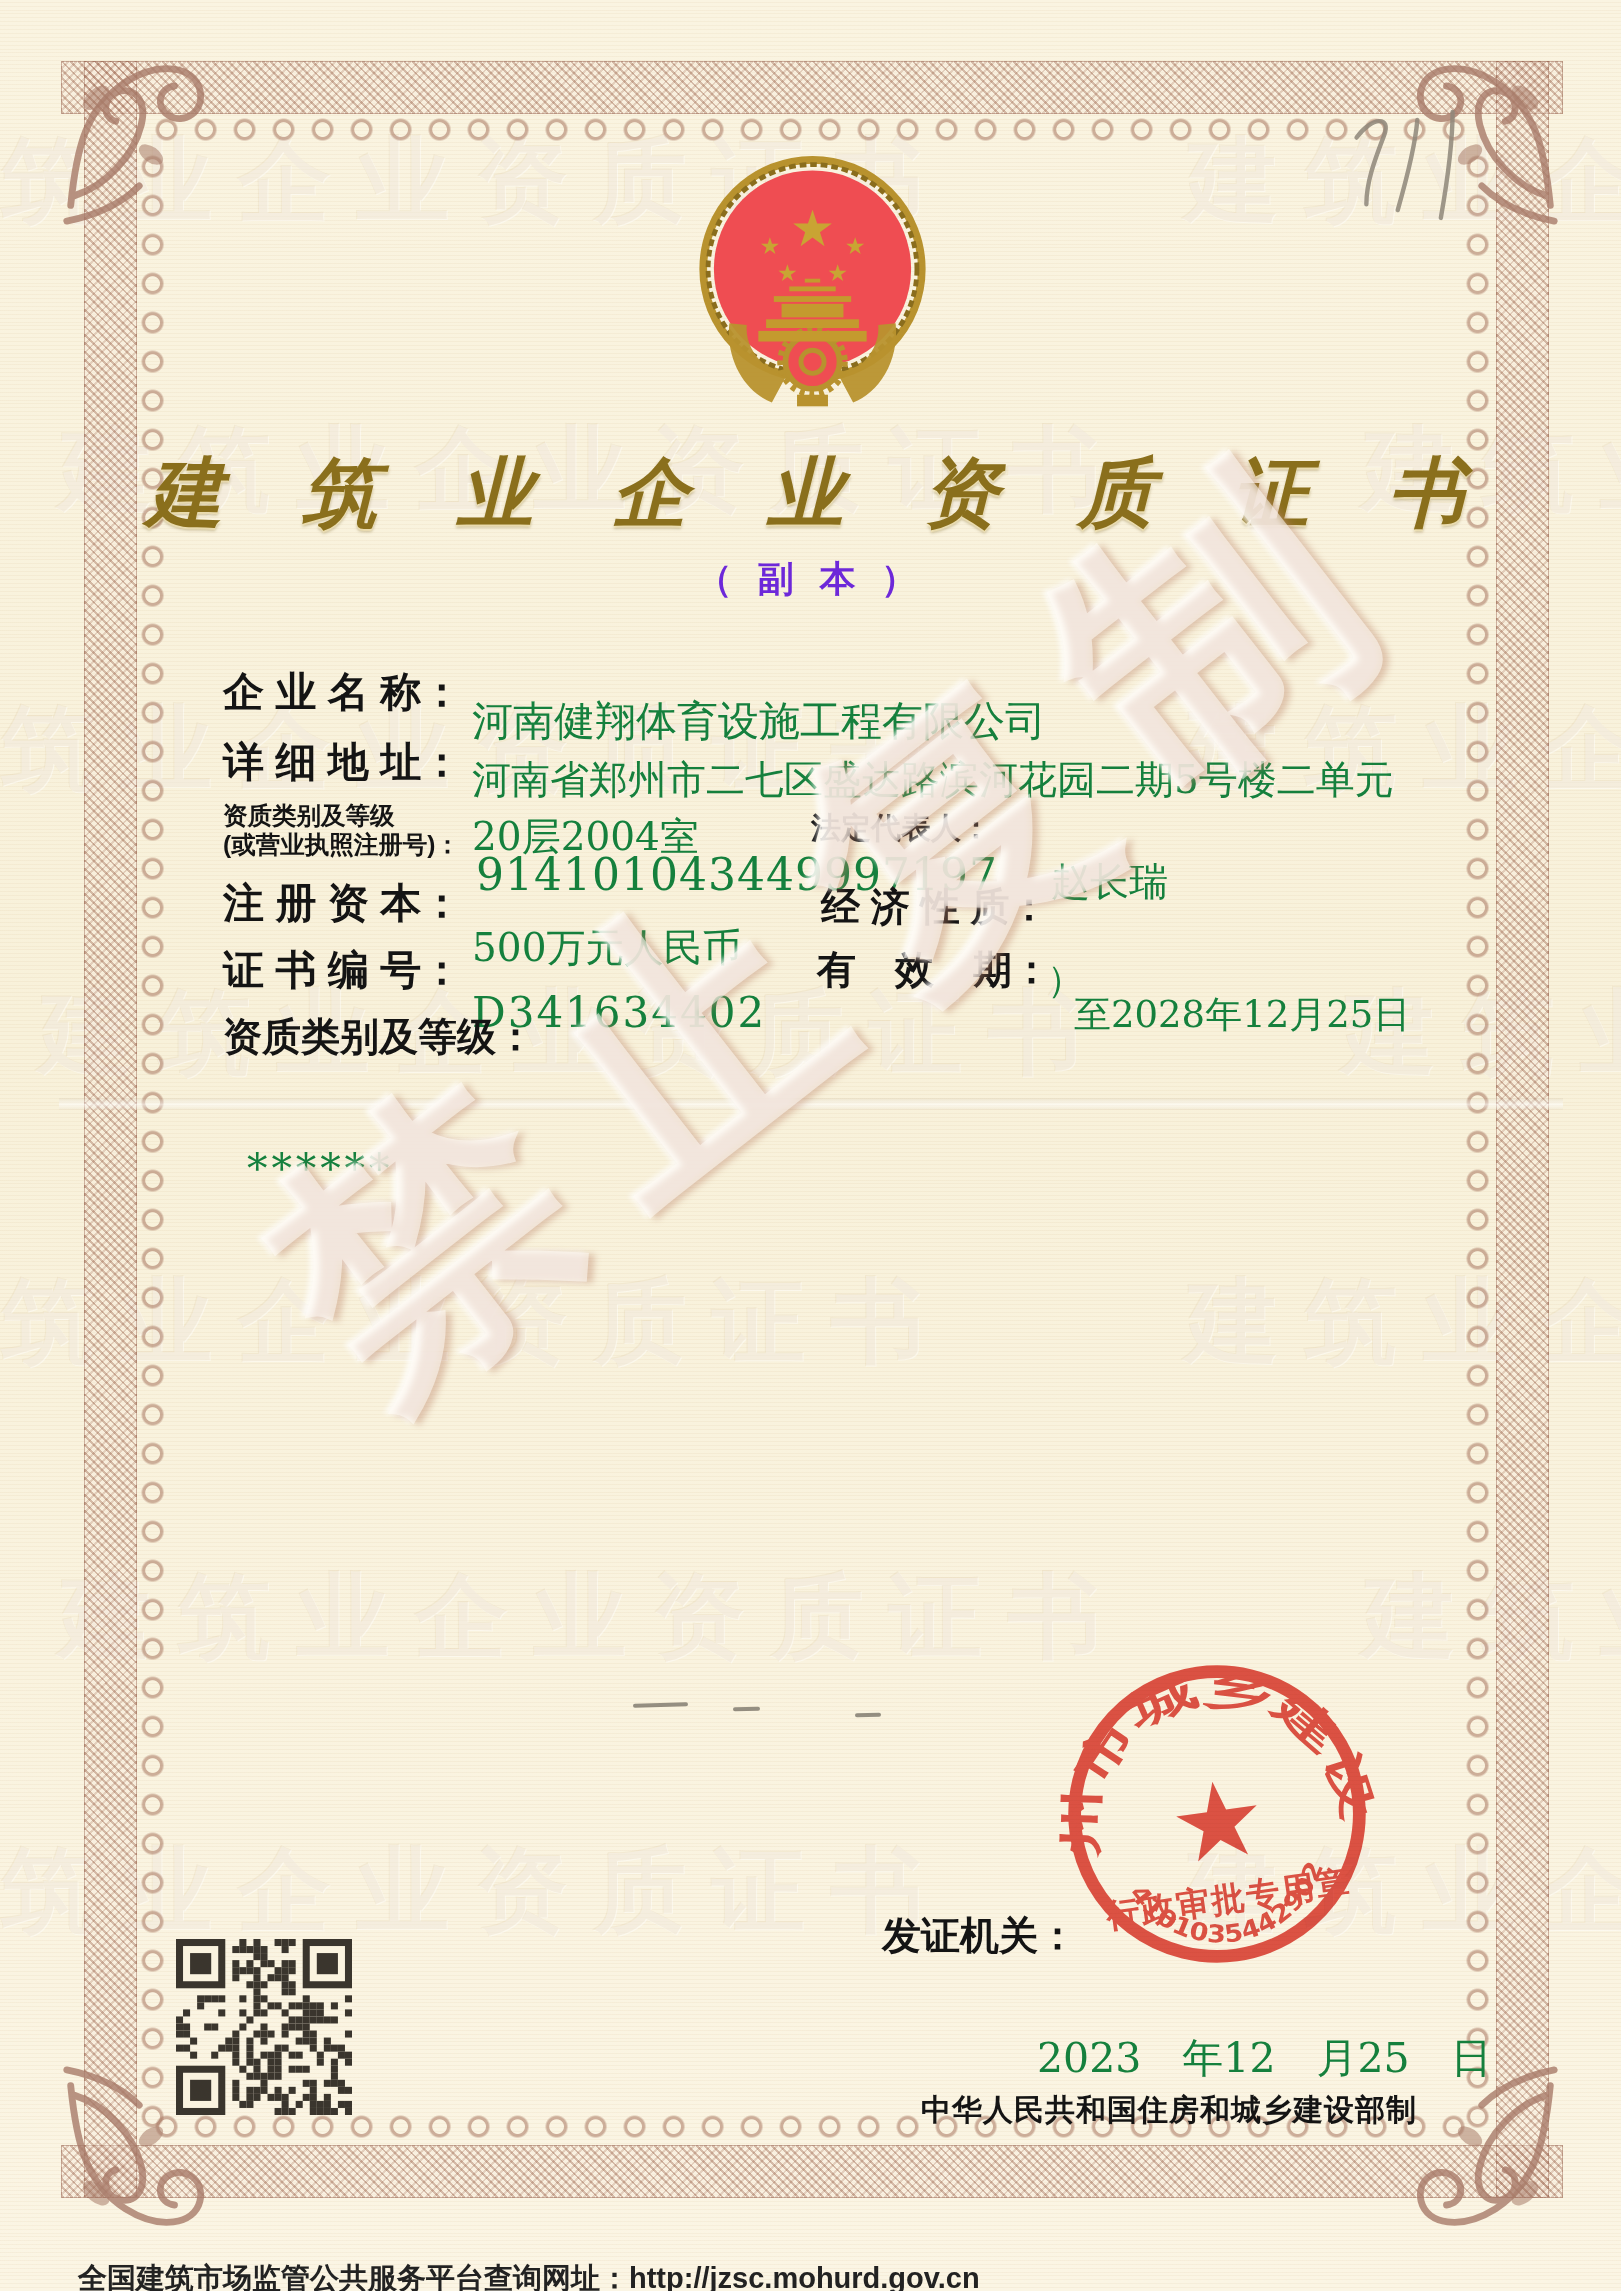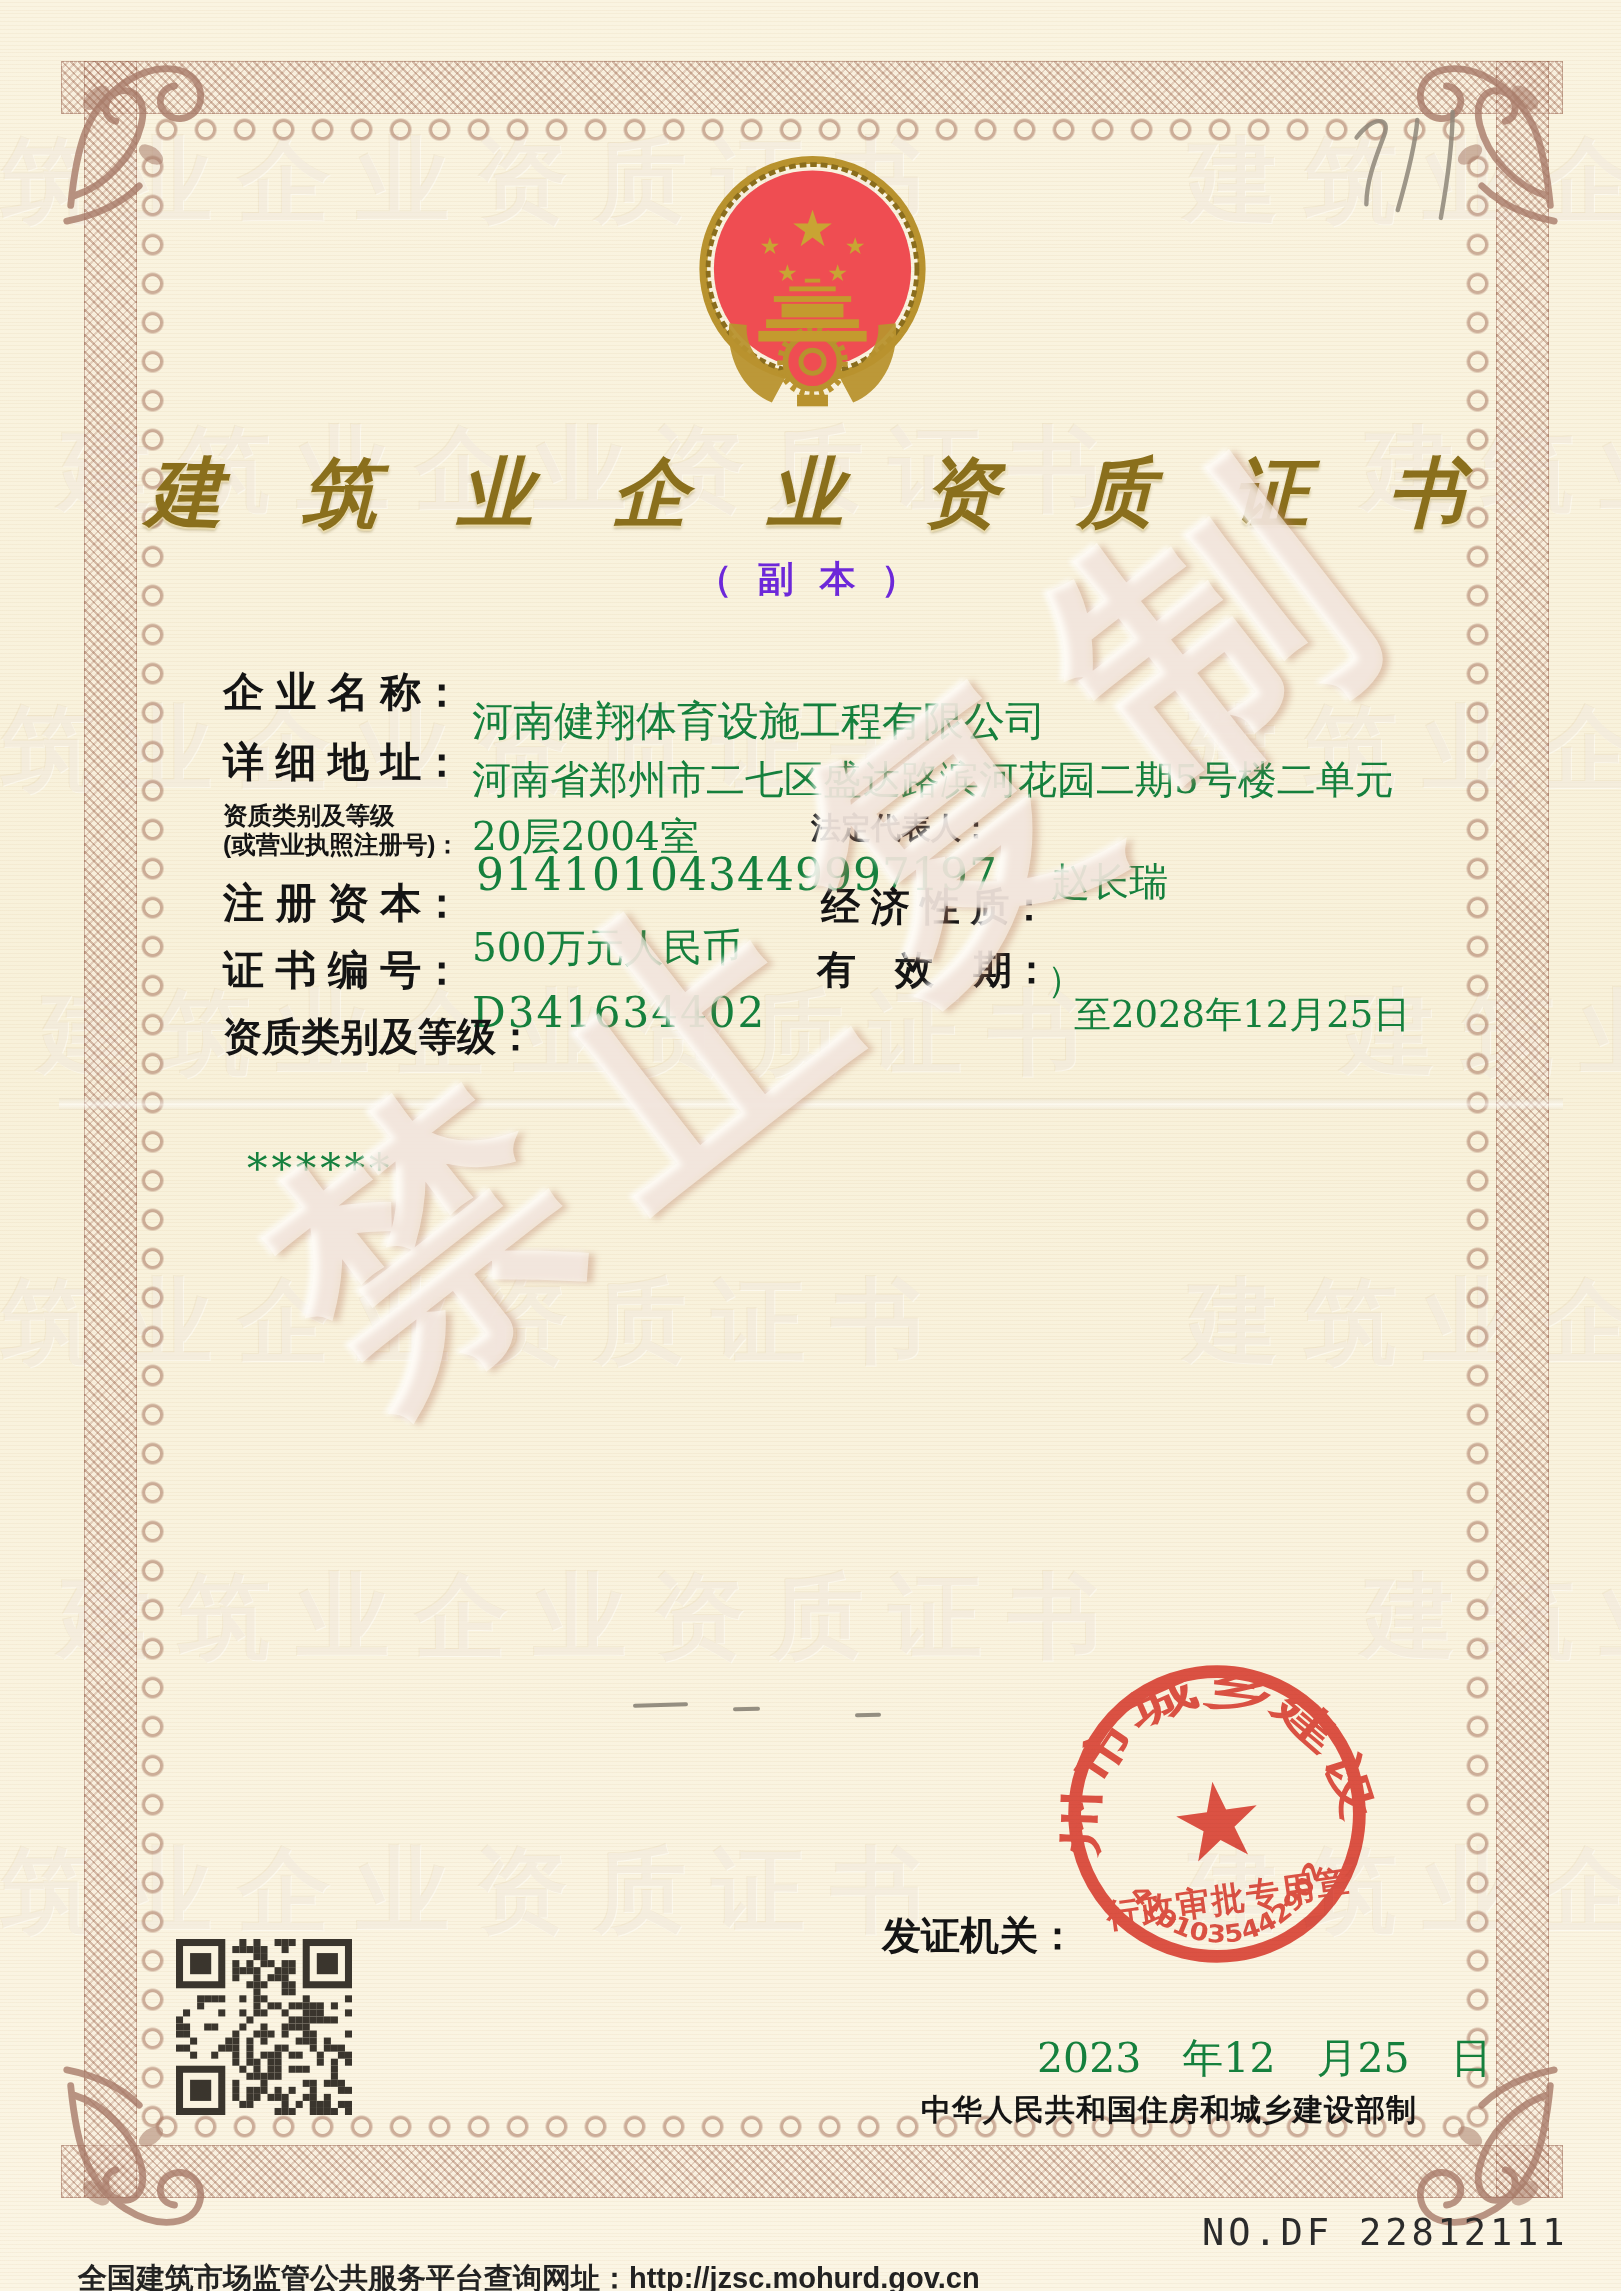--- a/index.html
+++ b/index.html
@@ -447,15 +447,14 @@
     <svg viewBox="0 0 150 120" width="147" height="118">
       <g fill="none" stroke="#8f877a" stroke-width="4.5" stroke-linecap="round">
         <path d="M22,32 C38,10 58,10 50,30 C40,56 32,78 32,100"></path>
         <path d="M84,14 C82,40 72,78 64,106"></path>
         <path d="M120,6 C120,38 114,80 108,114"></path>
       </g>
     </svg>
   </div>
 
   <div class="abs footer-q">全国建筑市场监管公共服务平台查询网址：http://jzsc.mohurd.gov.cn</div>
-  <div class="abs serial">NO.DF 22812111</div>
 </div>
 
 
 </body></html>

